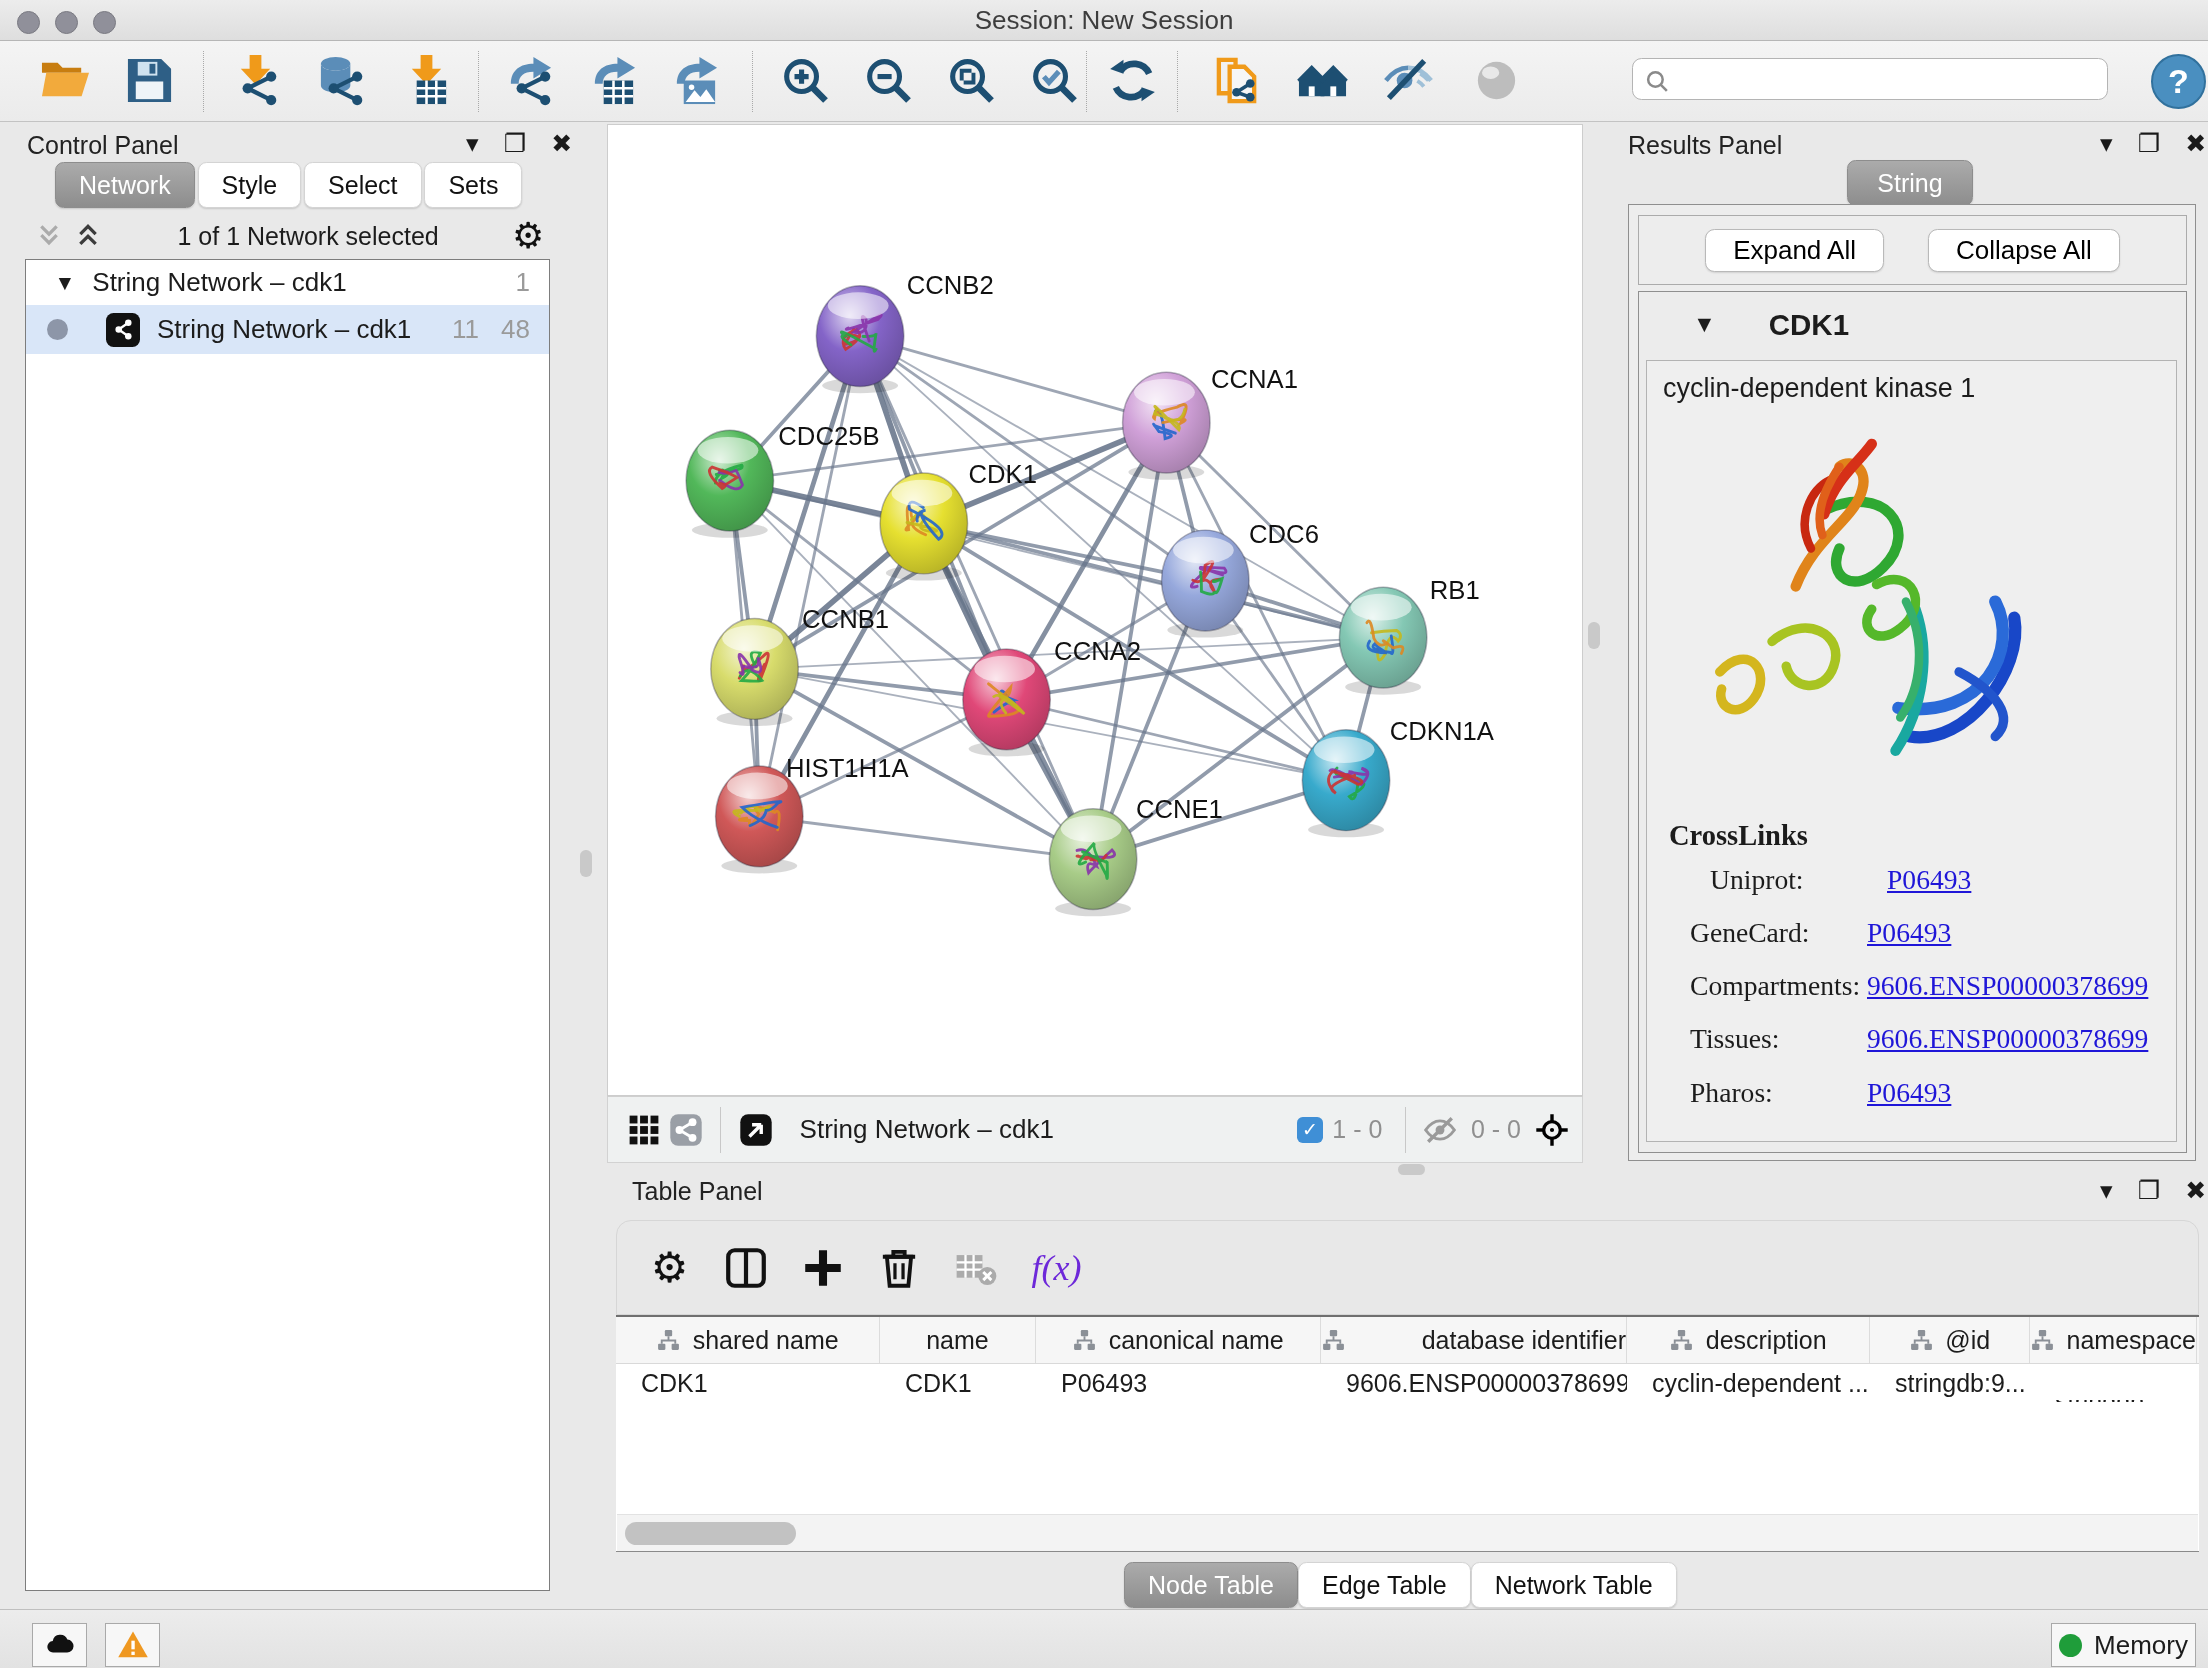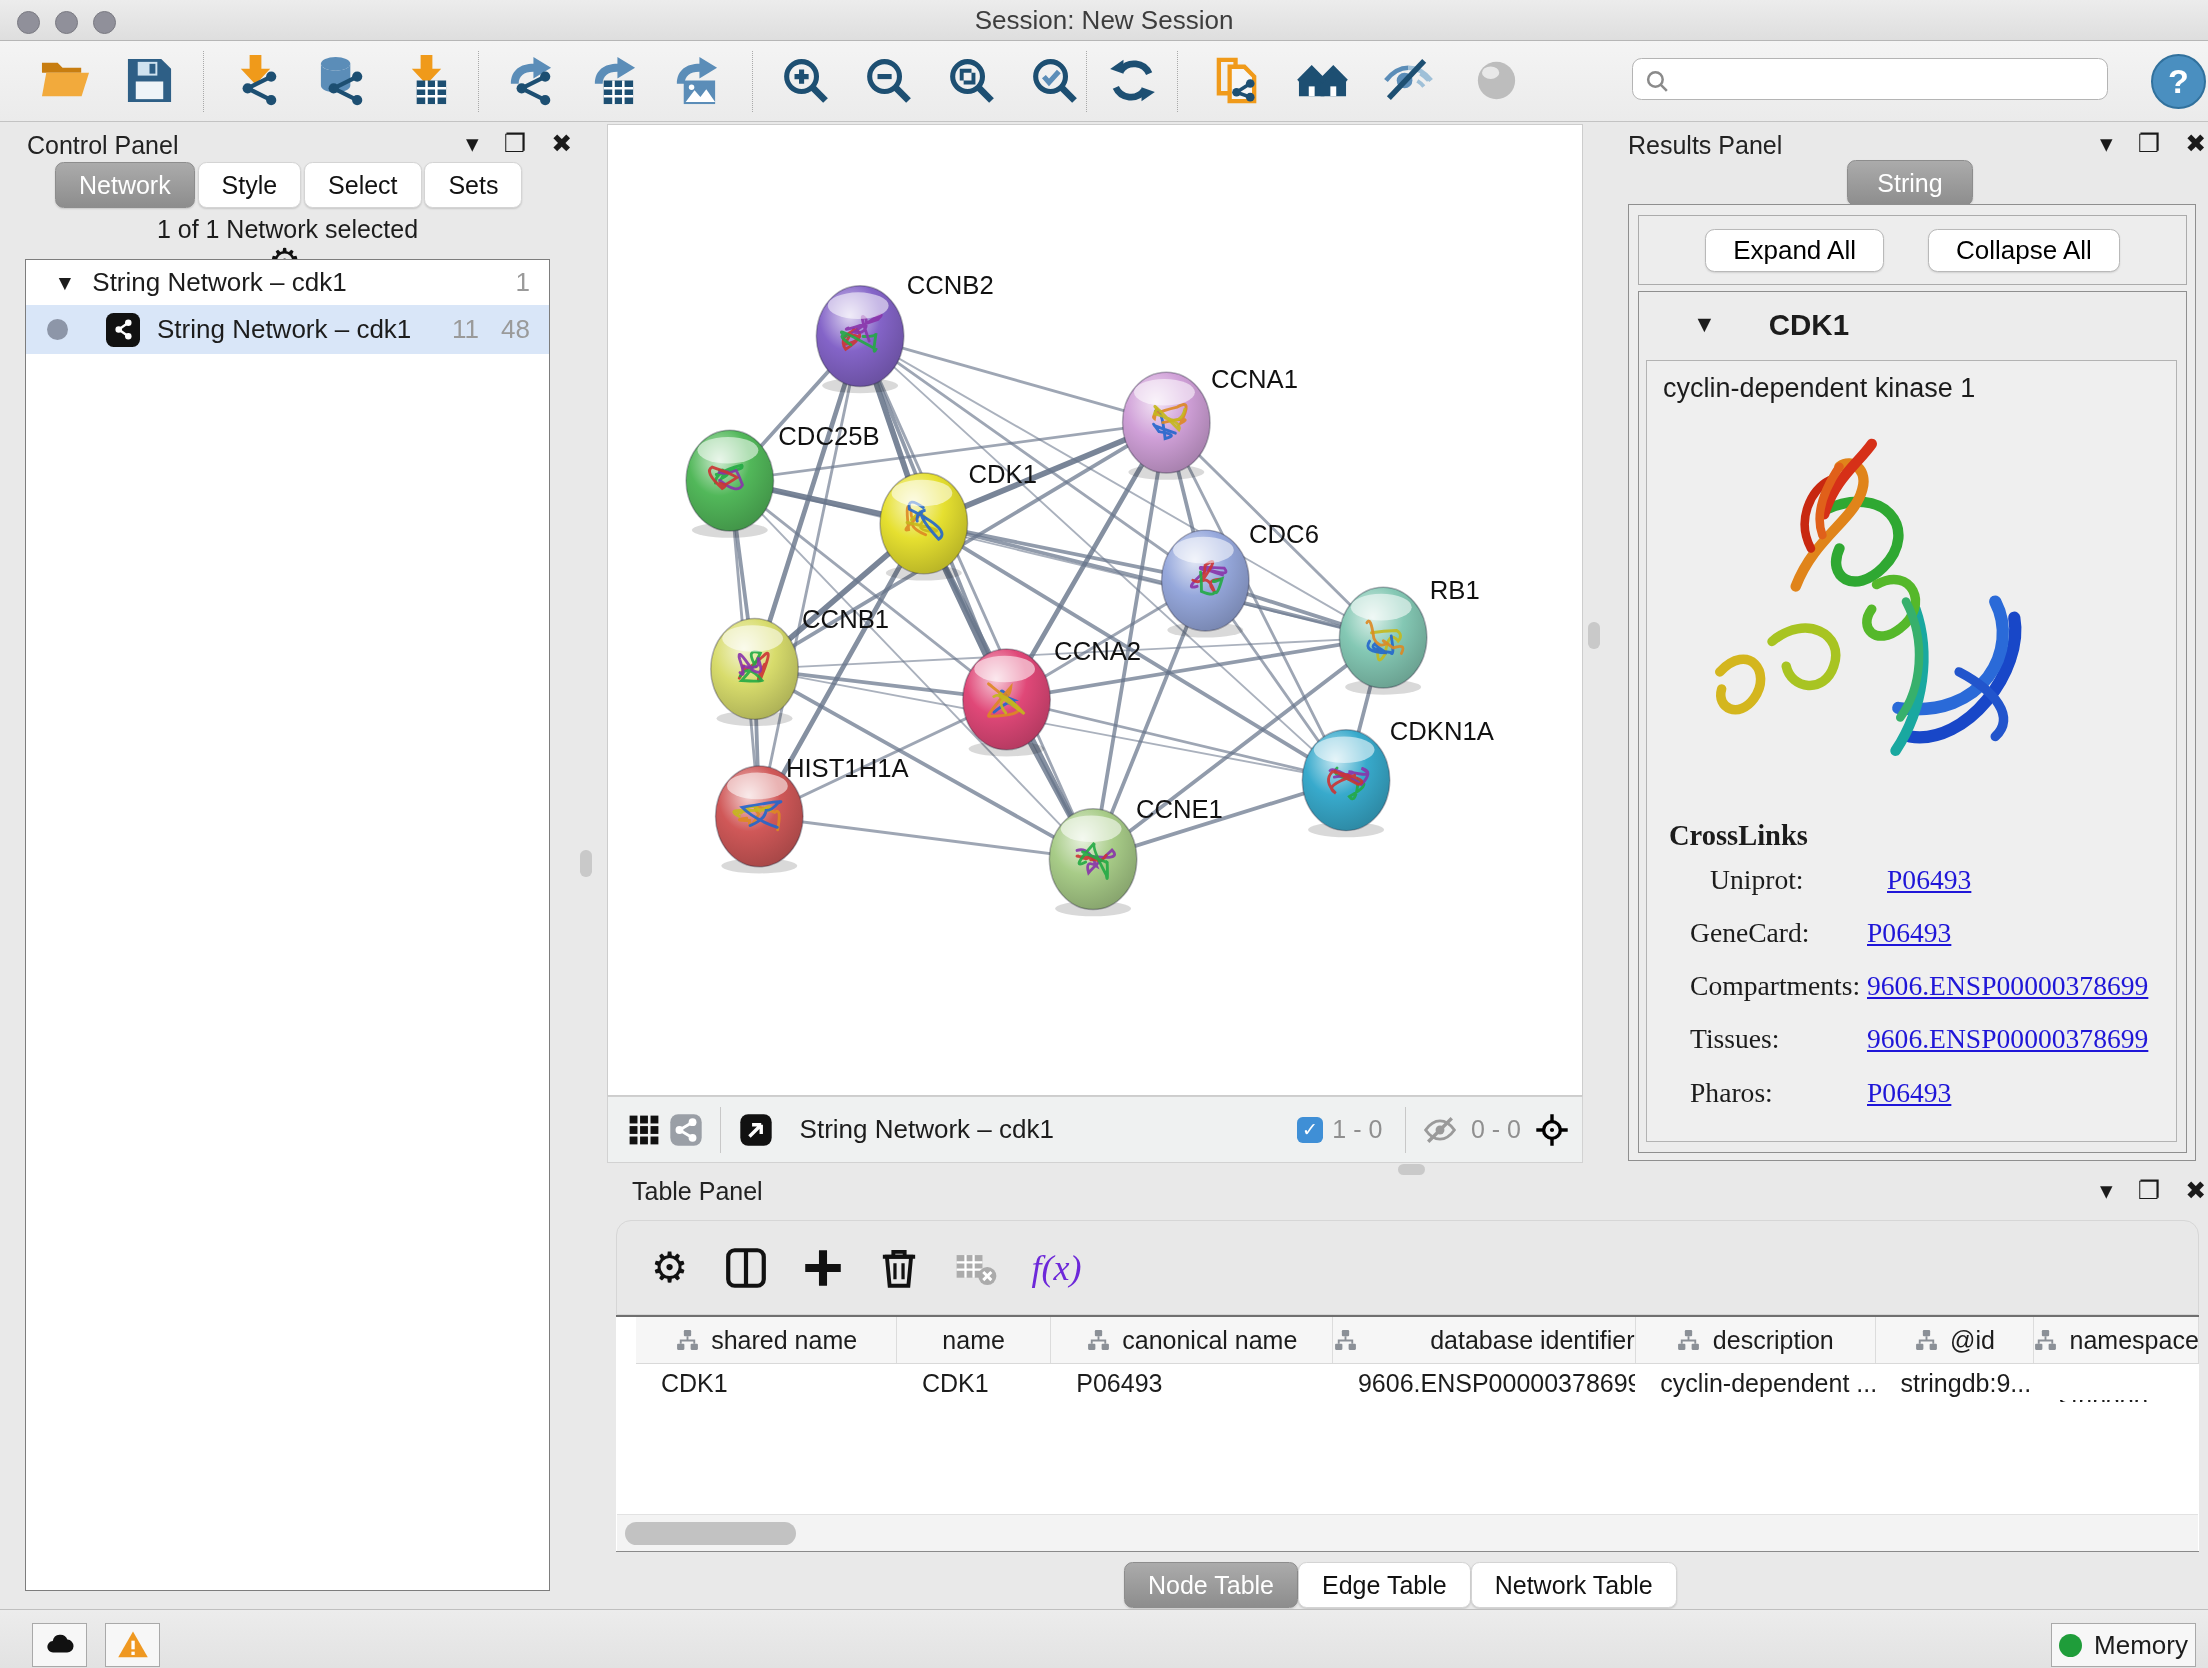--- a/index.html
+++ b/index.html
@@ -31,21 +31,21 @@
   .panel-title{font-size:25px;color:#222;}
   .win-ico{display:inline-block;font-size:25px;color:#1a1a1a;margin-left:21px;cursor:default;}
   #cp-title-row{left:27px;top:131px;}
   #cp-icons{left:445px;top:129px;}
   .tabbar{display:flex;}
   .tab{height:44px;line-height:44px;text-align:center;font-size:25px;background:#fff;
     border:1px solid #d4d4d4;border-radius:8.6px;box-shadow:0 1px 1.9px rgba(0,0,0,.15);color:#111;}
   .tab.active{background:linear-gradient(#ababab,#8d8d8d);color:#fff;border-color:#8d8d8d;}
   #cp-tabs{left:55px;top:162px;}
   #cp-tabs .tab{margin-right:2.9px;}
-  #cp-status{left:25px;top:215px;width:525px;height:42px;display:flex;align-items:center;flex-direction:column;}
+  #cp-status{left:25px;top:215px;width:525px;height:42px;display:flex;align-items:center;}
   #cp-status .txt{flex:1;text-align:center;font-size:25px;color:#1c1c1c;}
   .chev{width:32px;height:28.5px;margin-left:7.6px;}
   #cp-gear{font-size:36px;color:#111;margin-right:5.7px;line-height:1;}
   #net-list{left:25px;top:259px;width:525px;height:1332px;background:#fff;border:1.9px solid #7d7d7d;box-sizing:border-box;}
   .tree-row{position:relative;height:45px;display:flex;align-items:center;font-size:26px;}
   .tree-row .count{color:#9a9a9a;}
   #tree-root .tri{margin:0 17px 0 28.5px;font-size:21px;}
   #tree-root .count{position:absolute;right:19px;}
   #tree-child{background:#d9e6f8;height:49px;}
   #tree-child .dot{width:21px;height:21px;border-radius:50%;background:#8d96a8;margin-left:21px;}
@@ -91,21 +91,21 @@
   
   #tp-title-row{left:632px;top:1177px;}
   #tp-icons{left:2079px;top:1176px;}
   #tp-toolbar{left:616px;top:1220px;width:1583px;height:95px;background:#e8e8e8;
     border:1px solid #d6d6d6;border-radius:15px 15px 0 0;box-sizing:border-box;display:flex;align-items:center;}
   .tp-ico{width:48px;height:48px;margin-left:28.5px;display:flex;align-items:center;justify-content:center;}
   .tp-ico svg{width:42px;height:42px;}
   #tp-gear{font-size:42px;line-height:1;color:#111;}
   #tp-fx{font-family:"Liberation Serif",serif;font-style:italic;font-size:36px;color:#6d28d9;margin-left:32px;}
   #tp-table{left:616px;top:1315px;width:1583px;height:237px;background:#fff;
-    border-top:2.9px solid #6f6f6f;border-bottom:1.9px solid #8a8a8a;box-sizing:border-box;padding-left:20px;}
+    border-top:2.9px solid #6f6f6f;border-bottom:1.9px solid #8a8a8a;box-sizing:border-box;}
   #tp-header{display:flex;height:46px;background:#f6f6f6;border-bottom:1px solid #d9d9d9;}
   .th{display:flex;align-items:center;justify-content:center;font-size:25px;gap:11.4px;
     border-right:1px solid #dcdcdc;box-sizing:border-box;overflow:hidden;white-space:nowrap;}
   .th svg{width:25px;height:25px;flex:none;}
   #tp-row{display:flex;height:38px;}
   .td{font-size:25px;padding-left:25px;display:flex;align-items:center;box-sizing:border-box;
     overflow:hidden;white-space:nowrap;}
   #tp-scroll{position:absolute;left:617px;top:1514px;width:1581px;height:36px;background:#f3f3f3;border-top:1px solid #e2e2e2;}
   #tp-thumb{position:absolute;left:7.6px;top:6.7px;width:171px;height:23px;background:#c2c2c2;border-radius:11.4px;}
   #tp-tabs{left:1124px;top:1562px;}

